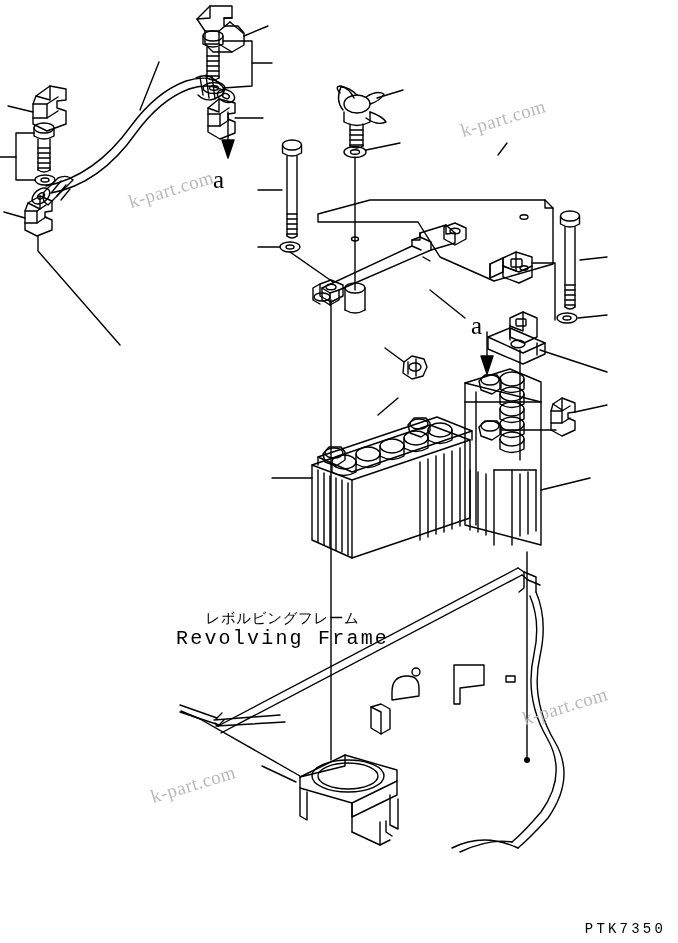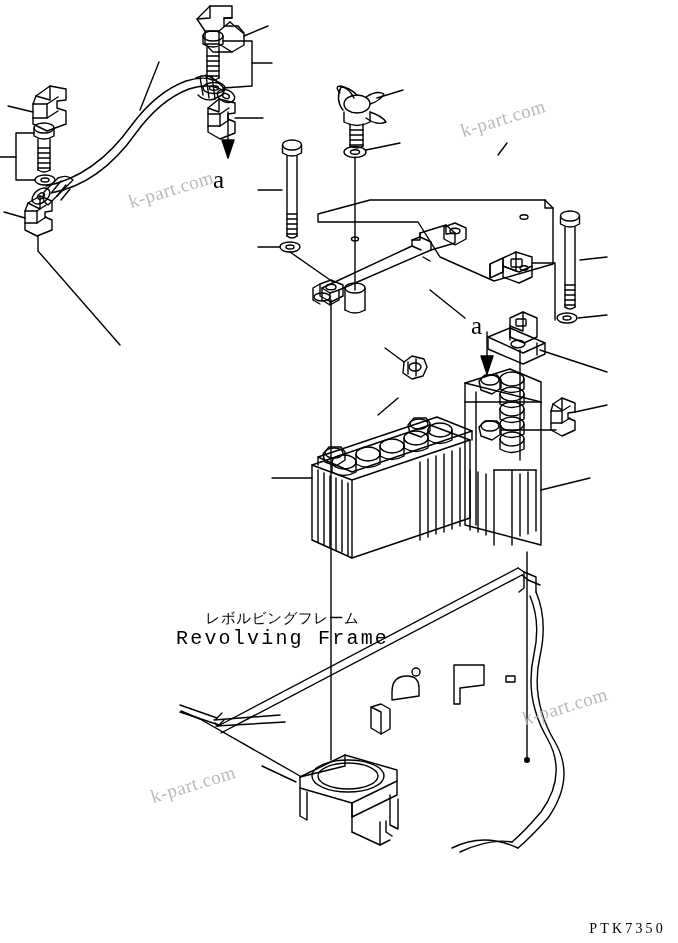--- a/index.html
+++ b/index.html
@@ -60,21 +60,21 @@
   .capLabel .en {
     display: block;
     font-family: "Liberation Mono", monospace;
     font-size: 20px;
     letter-spacing: 2.2px;
   }
   #partNumber {
     position: absolute;
     right: 12px;
     bottom: 6px;
-    font-family: Liberation Serif, serif;
+    font-family: Liberation Mono, monospace;
     font-size: 14px;
     letter-spacing: 3.2px;
     color: #000;
     padding-left: 44px;
   }
 </style>
 </head>
 <body>
 
 <div id="page">

